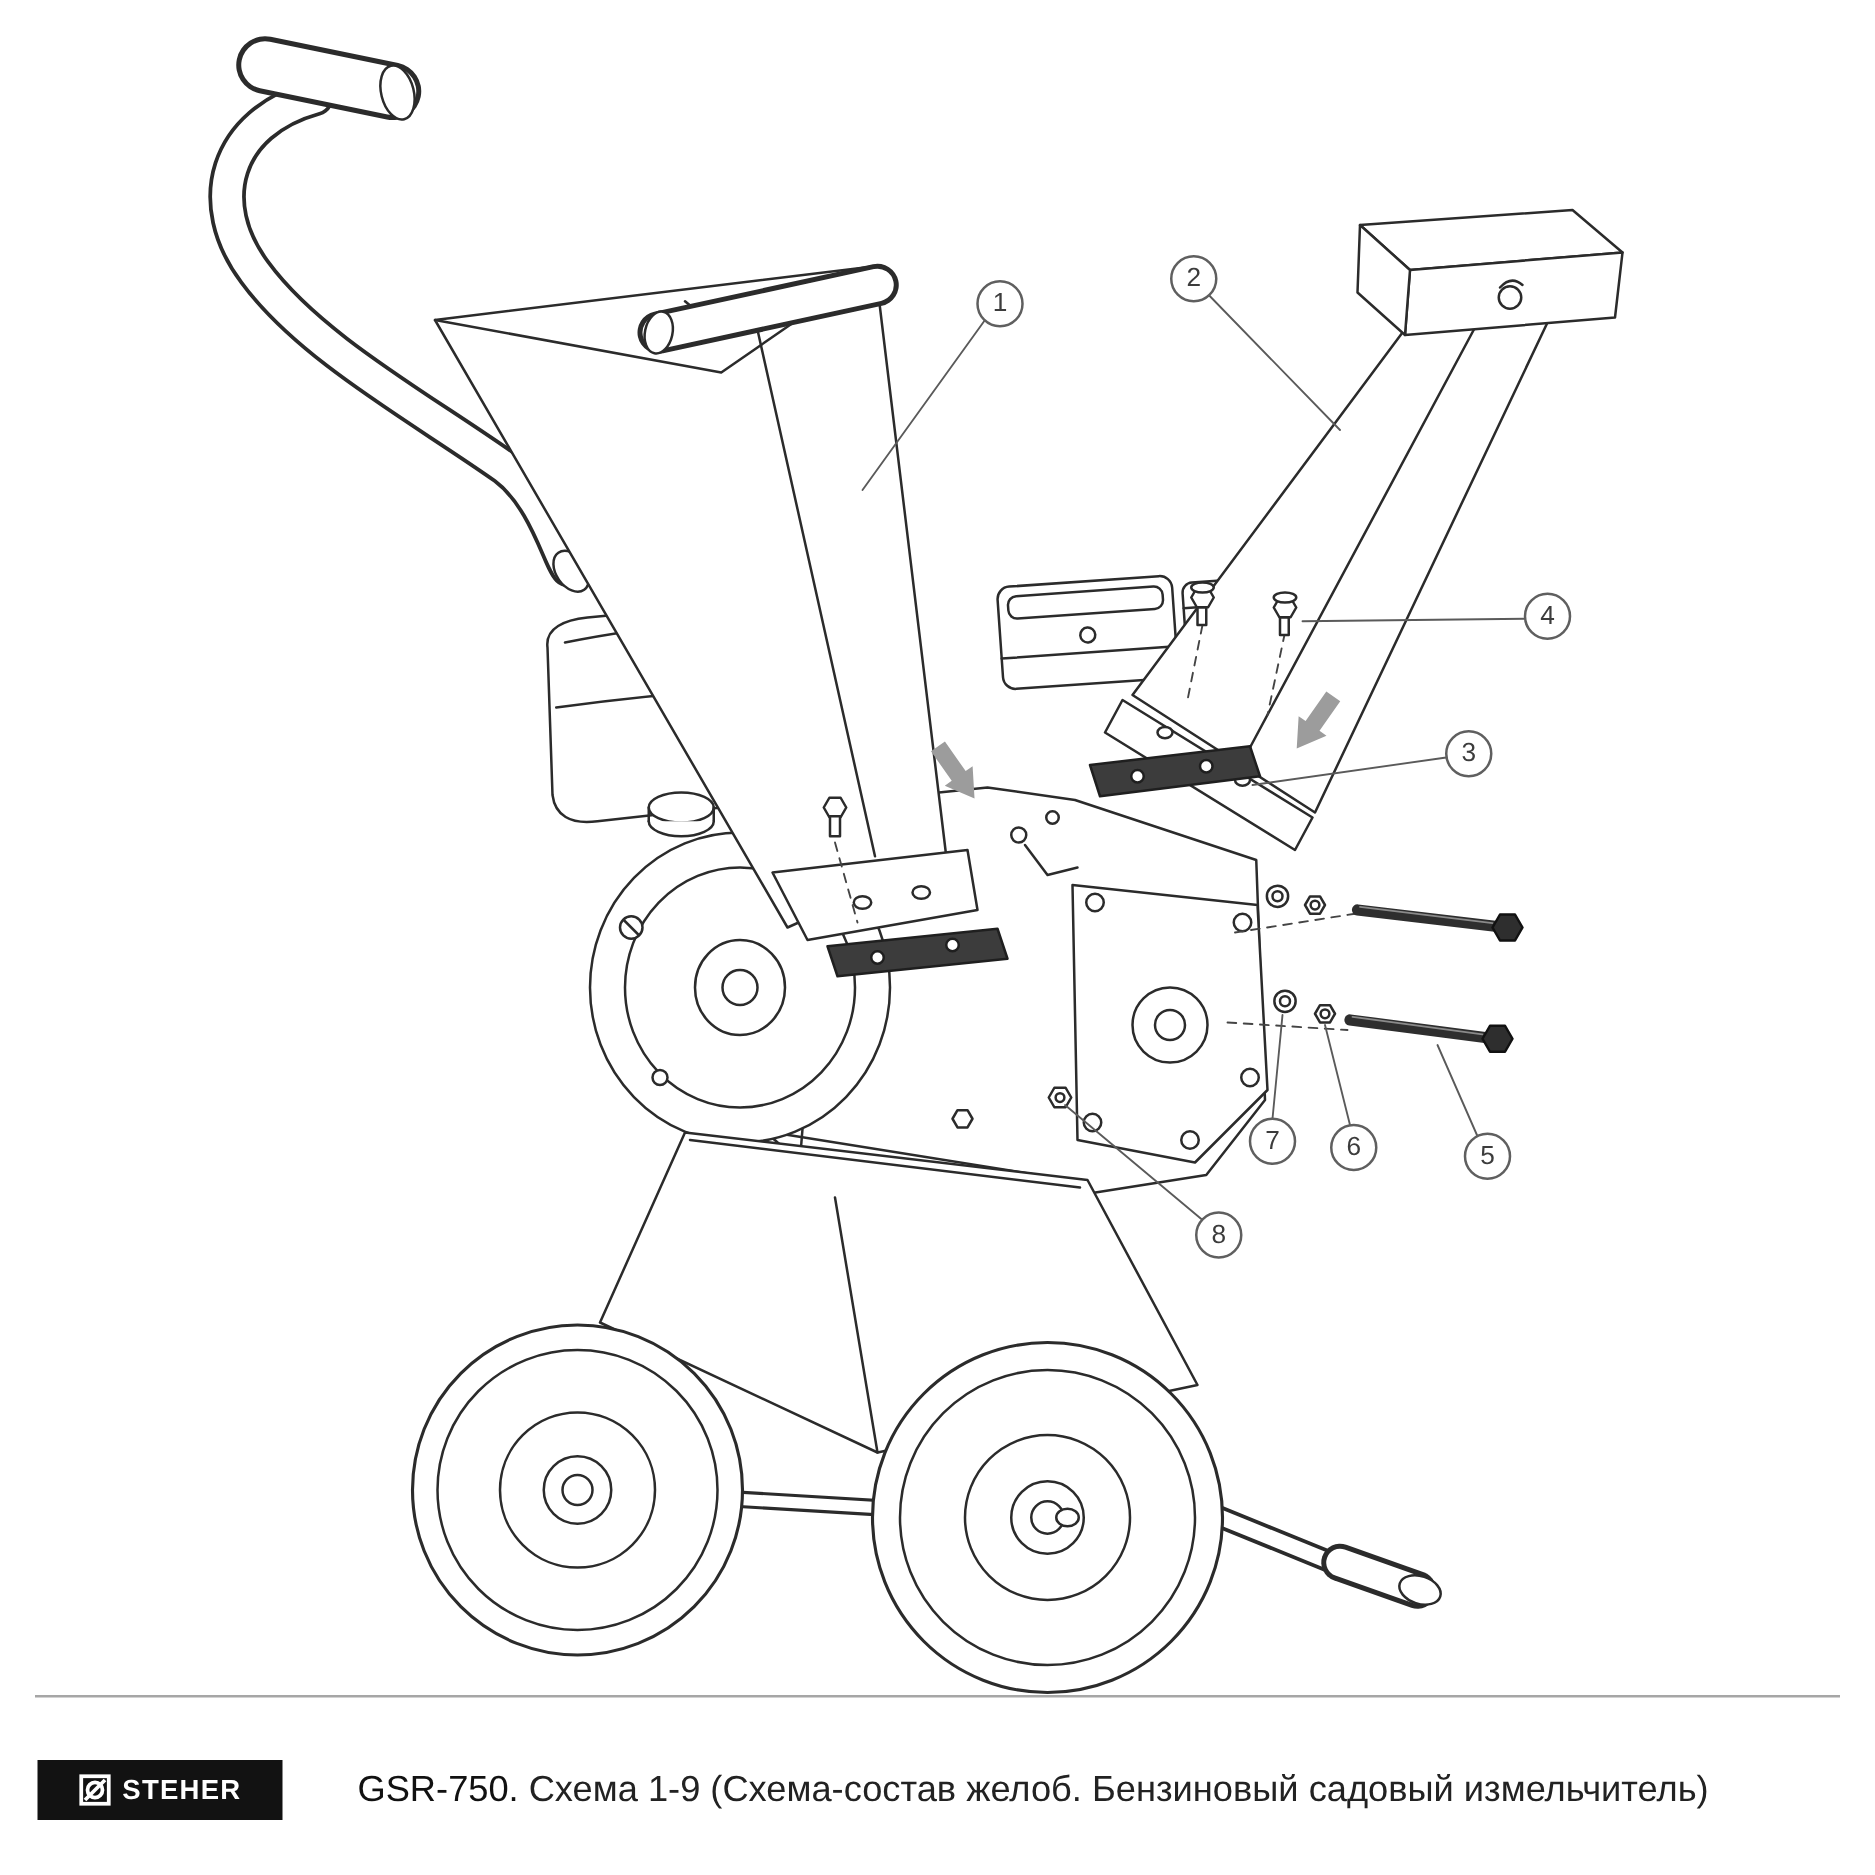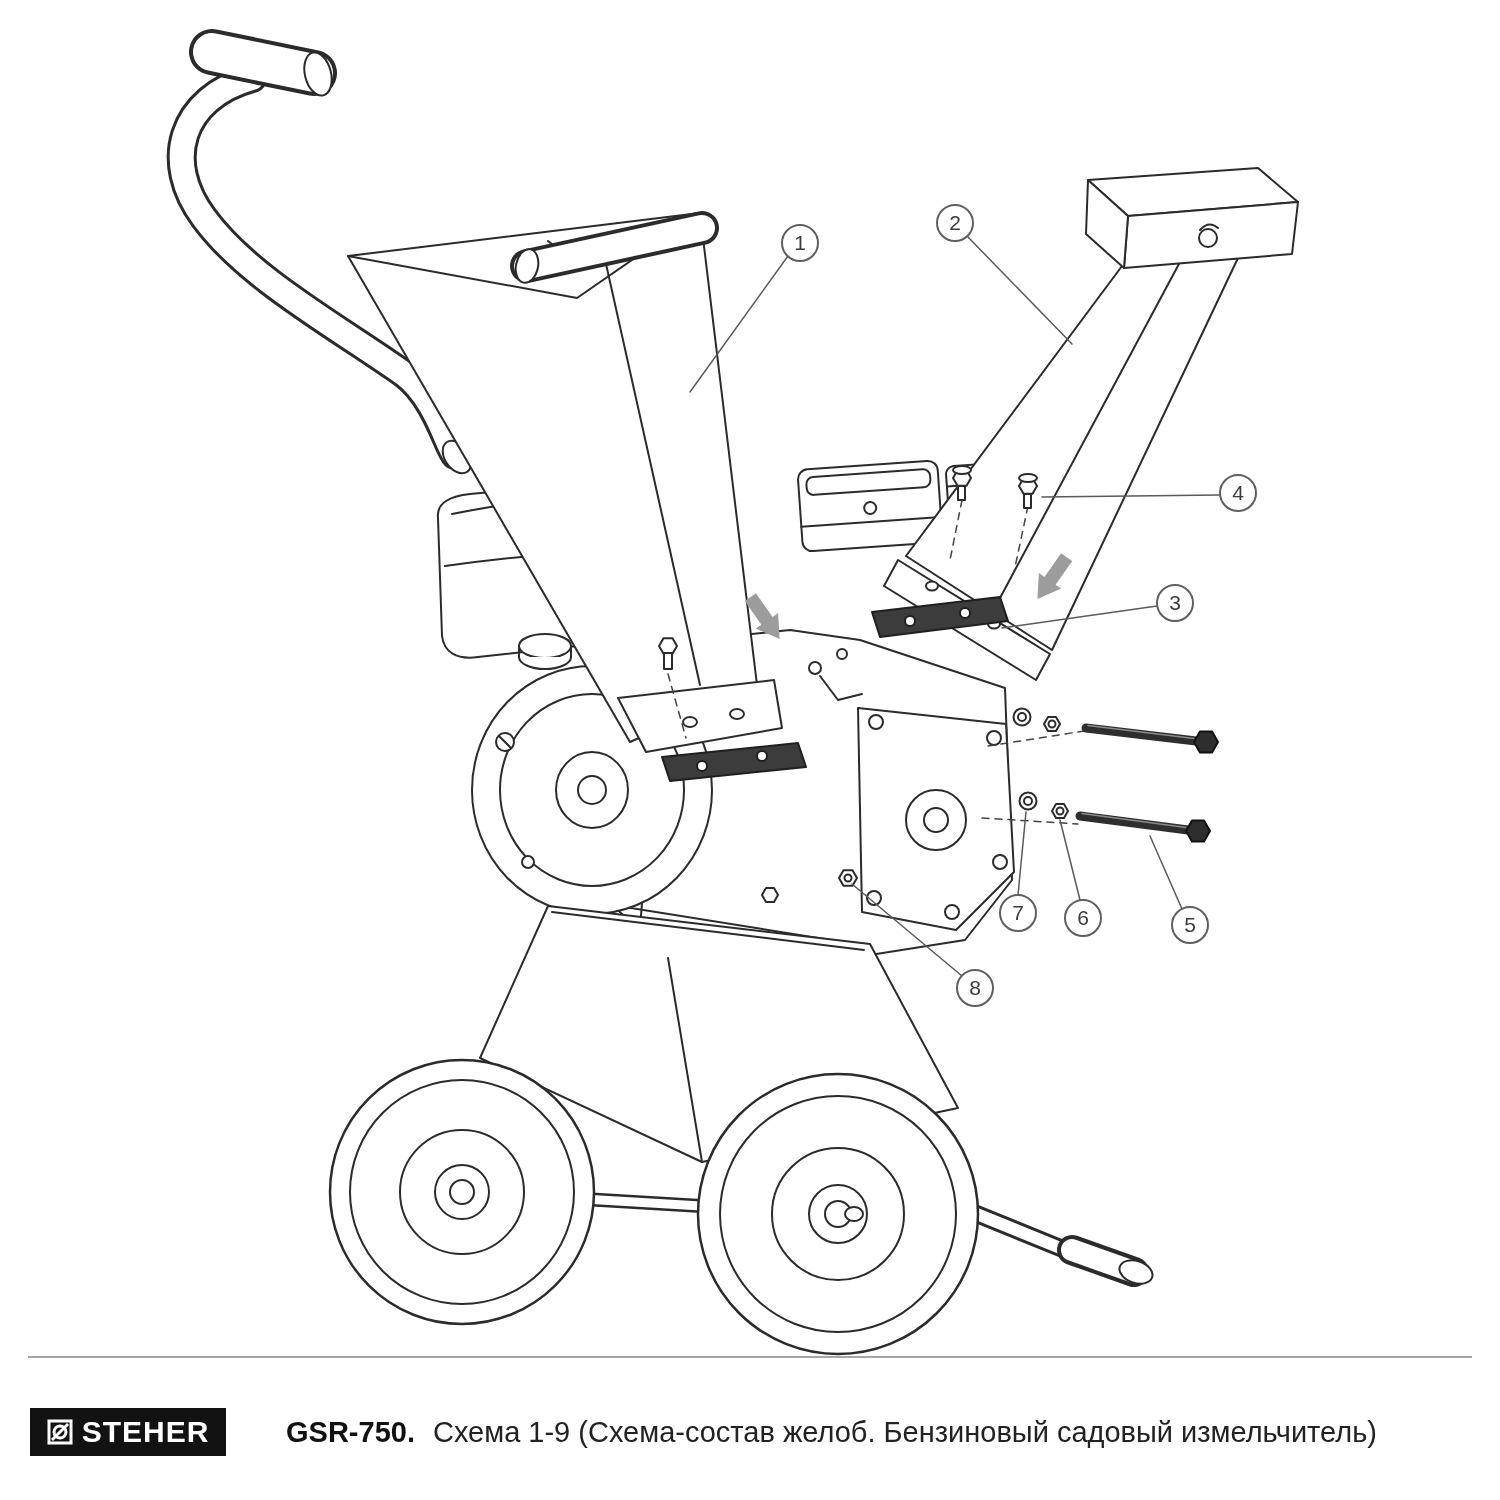--- a/index.html
+++ b/index.html
@@ -9,23 +9,23 @@
   .callout {
     position:absolute; width:38px; height:38px; border:2px solid #5f5f5f; border-radius:50%;
     background:#fff; display:flex; align-items:center; justify-content:center;
     font-size:21px; color:#3c3c3c;
   }
   .footer-rule { position:absolute; left:28px; right:28px; top:1356px; height:2px; background:#a6a6a6; }
   .brand-badge {
     position:absolute; left:30px; top:1408px; width:196px; height:48px; background:#121212;
     display:flex; align-items:center; justify-content:center; gap:9px;
   }
-  .brand-text { color:#fff; font-weight:bold; font-size:30px; letter-spacing:1px; }
+  .brand-text { color:#fff; font-weight:bold; font-size:22px; letter-spacing:1px; }
   .caption { position:absolute; left:286px; top:1408px; height:48px; display:flex; align-items:center; font-size:29px; color:#222; white-space:nowrap; }
-  .model { font-weight:bold; color:#111; margin-right:18px; }
+  .model { font-weight:normal; color:#111; margin-right:8px; }
 </style>
 </head>
 <body>
 
 <div class="stage">
 
   <svg class="diagram" width="1500" height="1500" viewBox="0 0 1500 1500" xmlns="http://www.w3.org/2000/svg">
     <g stroke="#2b2b2b" stroke-width="2" fill="none" stroke-linejoin="round" stroke-linecap="round">
 
       <g>

